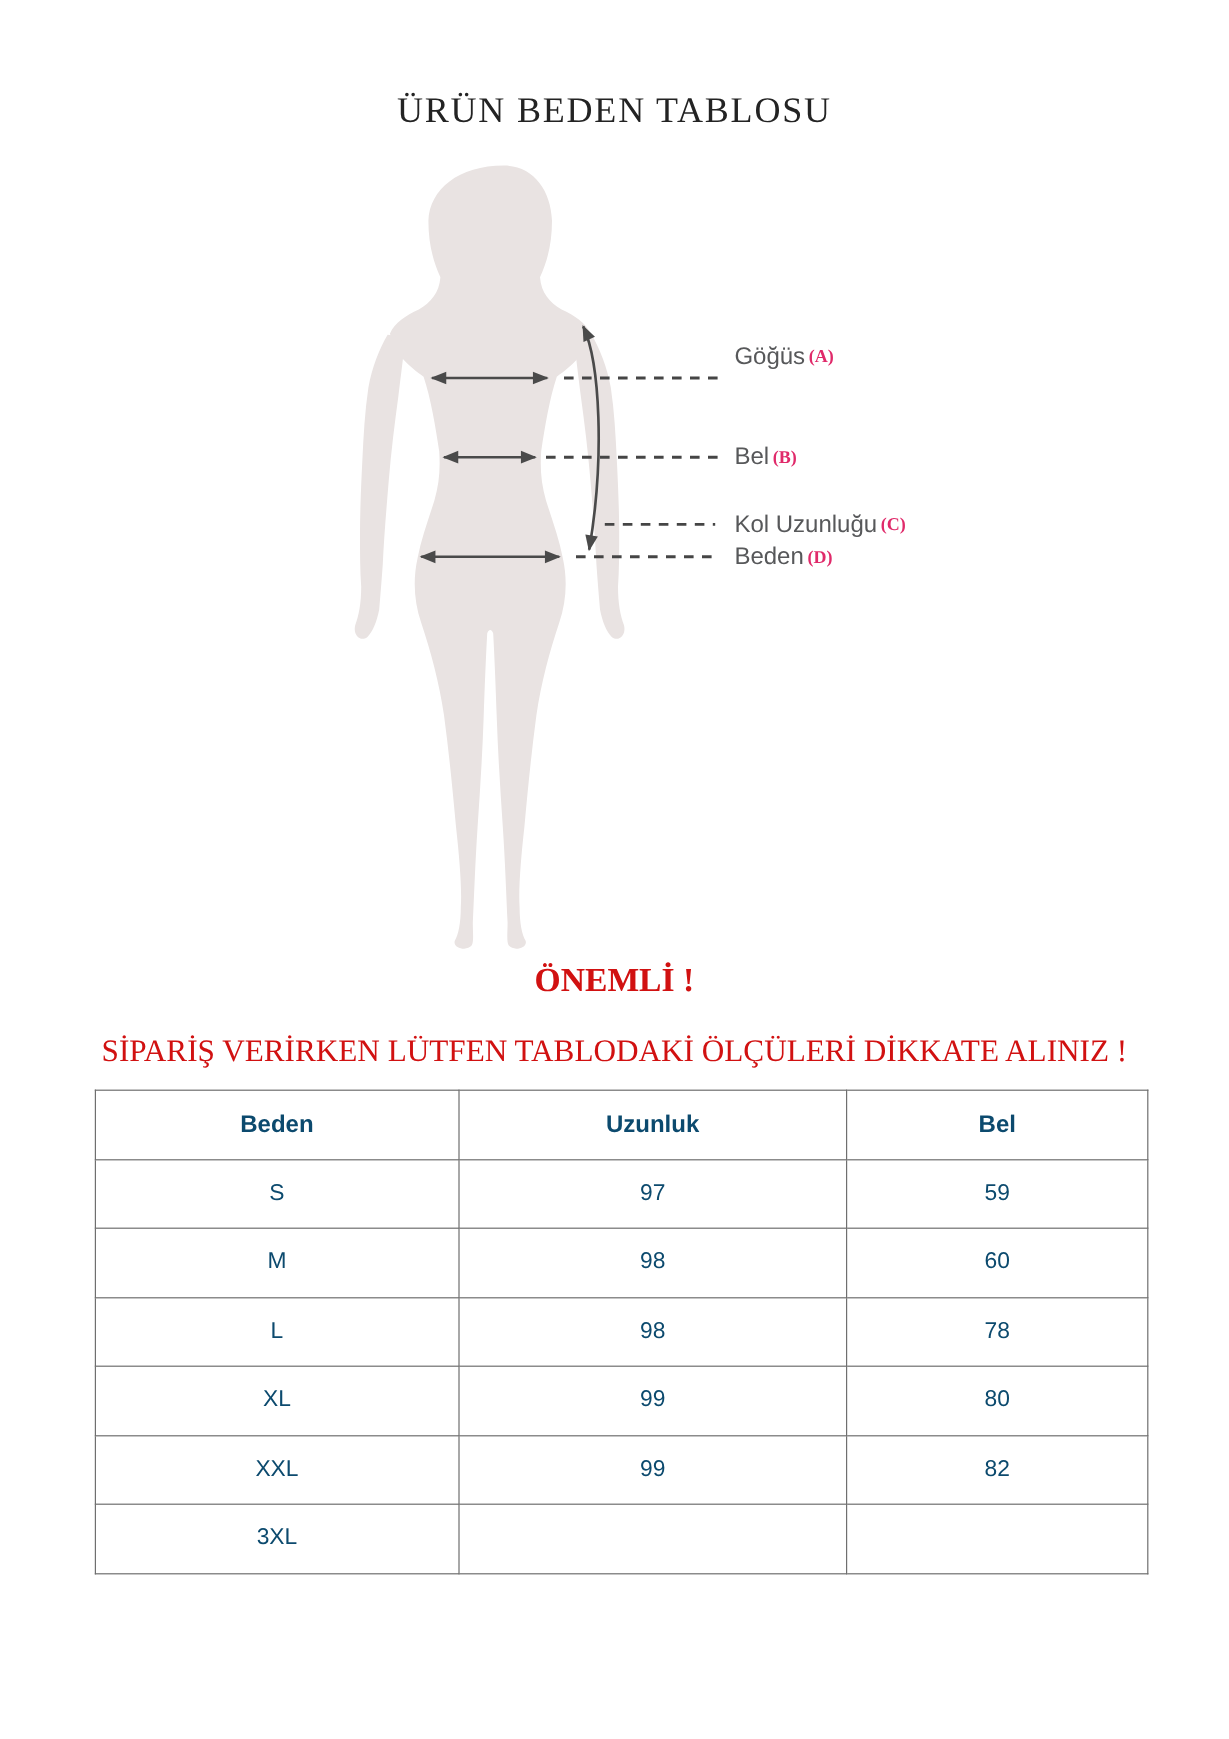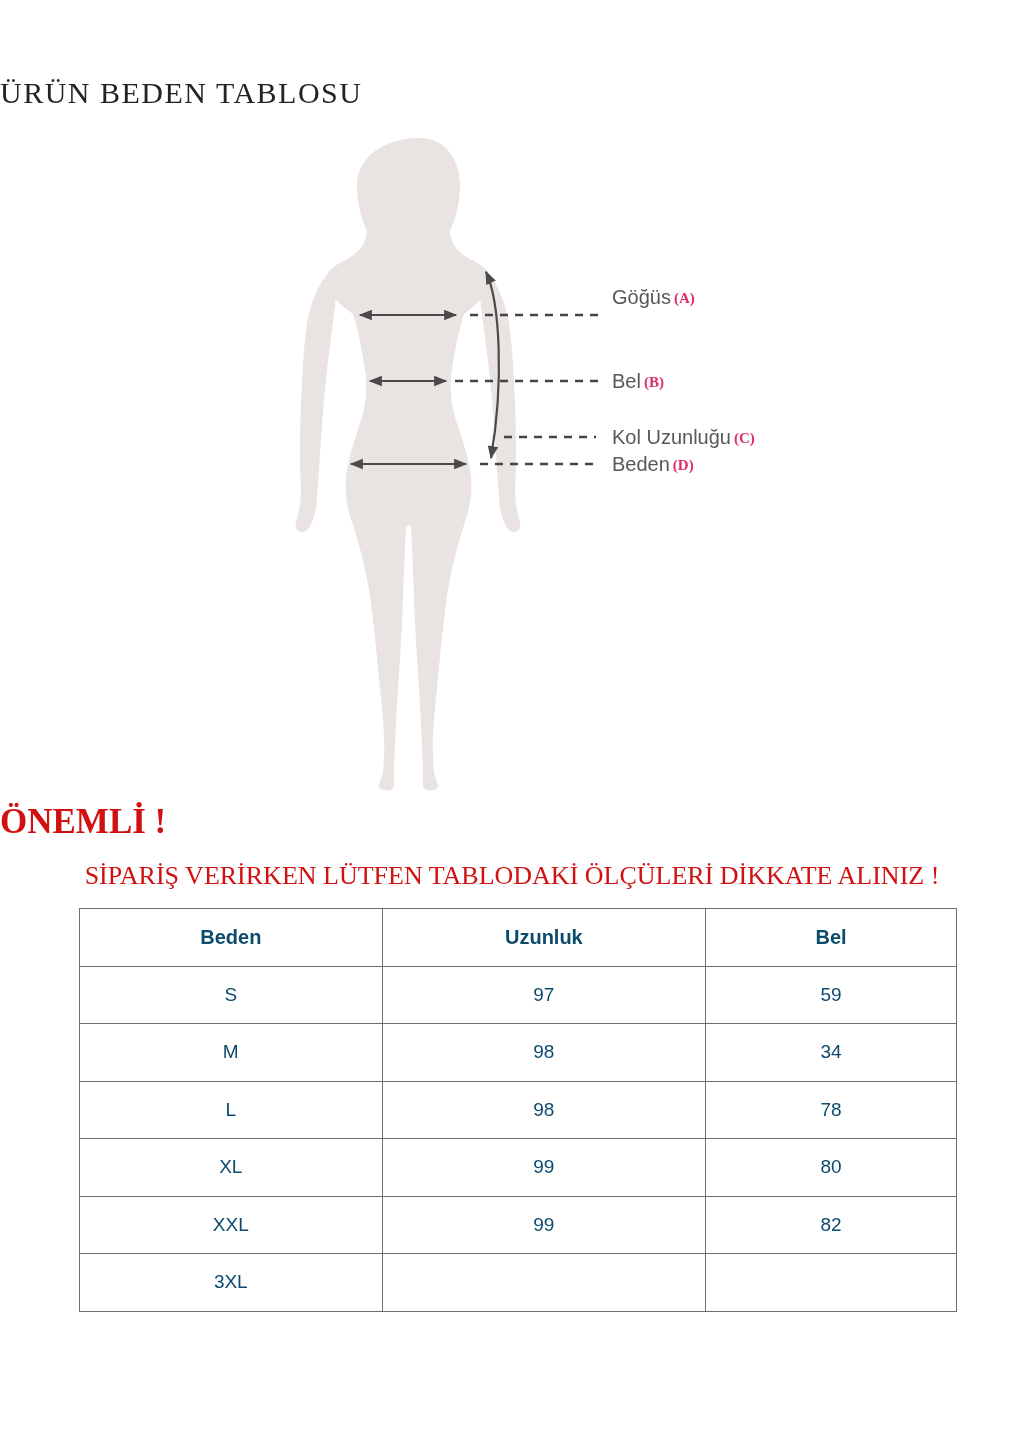--- a/index.html
+++ b/index.html
@@ -5,21 +5,21 @@
   html,body{margin:0;padding:0;background:#ffffff;}
   .page{
     position:relative;
     width:1024px;height:1449px;
     background:#ffffff;
     font-family:"Liberation Sans", sans-serif;
     overflow:hidden;
   }
   .page-title{
     position:absolute;left:0;top:76px;width:1024px;
-    text-align:left;
+    text-align:center;
     font-family:"Liberation Serif", serif;
     font-size:30px;letter-spacing:1.5px;
     color:#232323;
   }
   .diagram-svg{position:absolute;left:0;top:0;}
   .measure-label{
     position:absolute;left:612px;
     height:26px;line-height:26px;
     white-space:nowrap;
     font-size:20px;color:#57585a;
@@ -29,22 +29,23 @@
     font-weight:bold;font-size:15px;
     color:#e02a6a;margin-left:3px;
     vertical-align:1px;
   }
   .lbl-0{top:284px;}
   .lbl-1{top:368px;}
   .lbl-2{top:424px;}
   .lbl-3{top:451px;}
   .notice-heading{
     position:absolute;left:0;top:802px;width:1024px;
-    font-family:"Liberation Serif", serif;
-    font-weight:bold;font-size:35px;
+    text-align:center;
+    font-family:"Liberation Serif", serif;
+    font-weight:bold;font-size:28px;
     color:#d11111;
   }
   .notice-message{
     position:absolute;left:0;top:861px;width:1024px;
     text-align:center;
     font-family:"Liberation Serif", serif;
     font-weight:normal;font-size:26px;
     color:#d11111;
   }
   table.size-table{
@@ -200,21 +201,21 @@
     </thead>
     <tbody>
       <tr>
         <td>S</td>
         <td>97</td>
         <td>59</td>
       </tr>
       <tr>
         <td>M</td>
         <td>98</td>
-        <td>34</td>
+        <td>60</td>
       </tr>
       <tr>
         <td>L</td>
         <td>98</td>
         <td>78</td>
       </tr>
       <tr>
         <td>XL</td>
         <td>99</td>
         <td>80</td>

